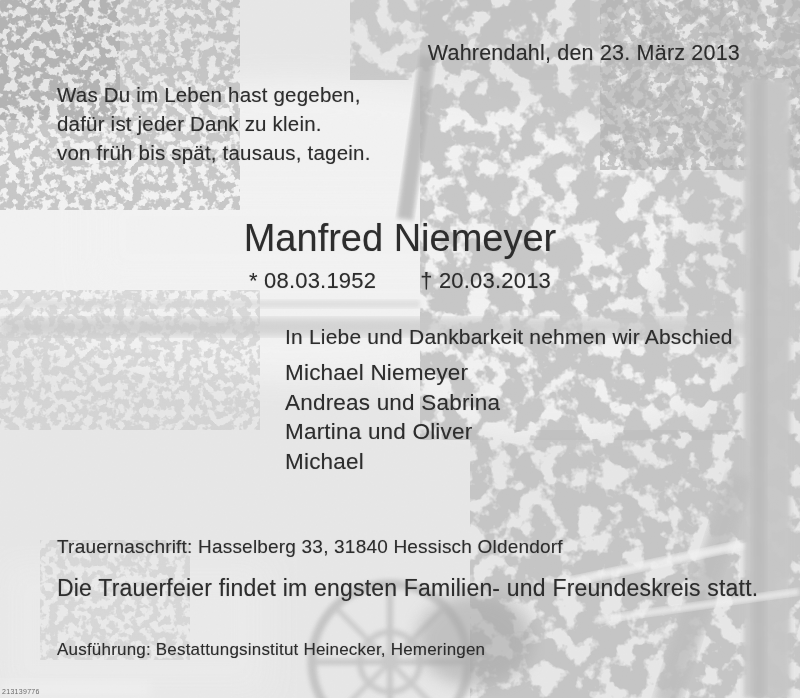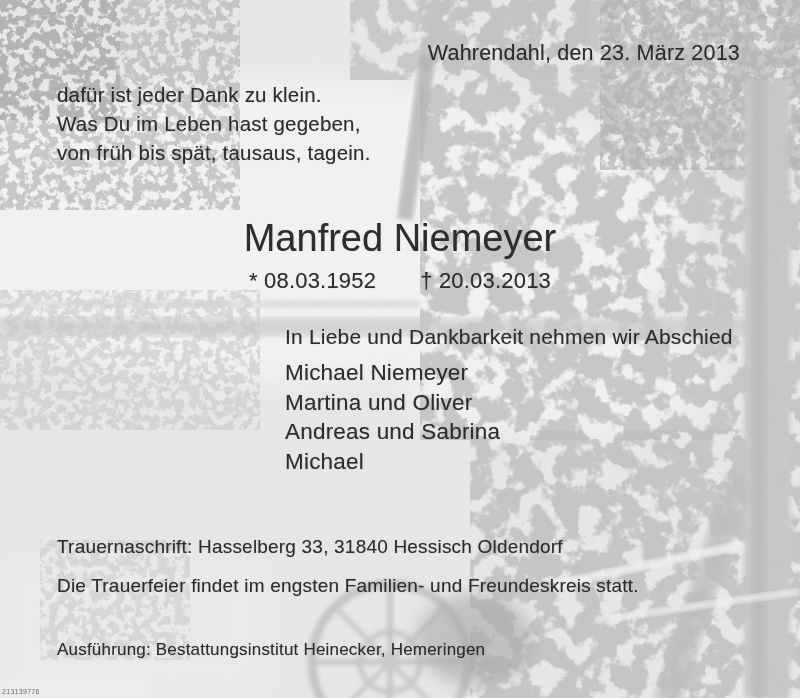--- a/index.html
+++ b/index.html
@@ -61,21 +61,21 @@
     left: 285px; top: 358px;
     font-size: 22.5px;
     line-height: 29.5px;
   }
   .address {
     left: 57px; top: 536px;
     font-size: 19px;
   }
   .ceremony {
     left: 57px; top: 575px;
-    font-size: 19px;
+    font-size: 23px;
   }
   .undertaker {
     left: 57px; top: 640px;
     font-size: 17px;
   }
   .notice-id {
     left: 2px; top: 688px;
     font-size: 7px;
     color: #6a6a6a;
     text-shadow: none;
@@ -154,38 +154,38 @@
 
     <rect x="555" y="560" width="190" height="9" fill="#f2f2f2" opacity="0.85" filter="url(#b2)" transform="rotate(-12 650 564)"></rect>
     <rect x="595" y="602" width="205" height="7" fill="#f0f0f0" opacity="0.8" filter="url(#b2)" transform="rotate(-8 700 605)"></rect>
 
     <rect x="0" y="0" width="800" height="698" filter="url(#f-grain)" opacity="0.12"></rect>
   </svg>
 
   <div class="txt dateline">Wahrendahl, den 23. März 2013</div>
 
   <div class="txt poem">
+    <div>Was Du im Leben hast gegeben,</div>
     <div>dafür ist jeder Dank zu klein.</div>
-    <div>Was Du im Leben hast gegeben,</div>
     <div>von früh bis spät, tausaus, tagein.</div>
   </div>
 
   <h1 class="txt name">Manfred Niemeyer</h1>
 
   <div class="txt dates">
     <span>* 08.03.1952</span>
     <span>† 20.03.2013</span>
   </div>
 
   <div class="txt farewell">In Liebe und Dankbarkeit nehmen wir Abschied</div>
 
   <div class="txt mourners">
     <div>Michael Niemeyer</div>
+    <div>Andreas und Sabrina</div>
     <div>Martina und Oliver</div>
-    <div>Andreas und Sabrina</div>
     <div>Michael</div>
   </div>
 
   <div class="txt address">Trauernaschrift: Hasselberg 33, 31840 Hessisch Oldendorf</div>
 
   <div class="txt ceremony">Die Trauerfeier findet im engsten Familien- und Freundeskreis statt.</div>
 
   <div class="txt undertaker">Ausführung: Bestattungsinstitut Heinecker, Hemeringen</div>
 
   <div class="txt notice-id">213139776</div>

